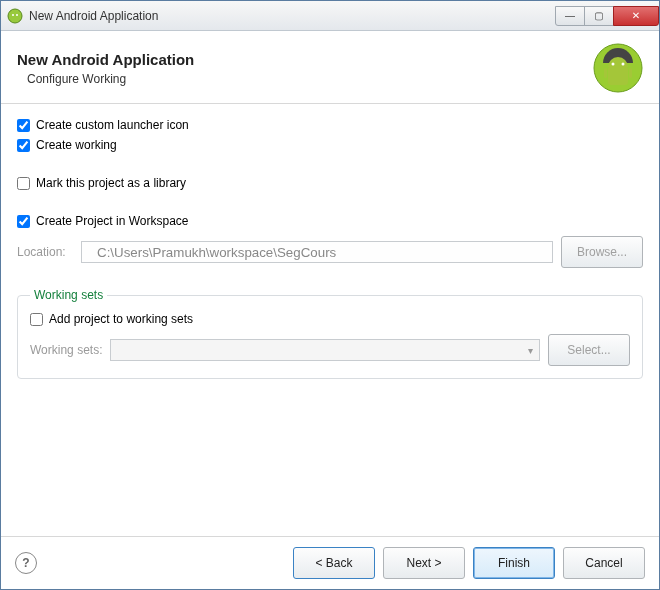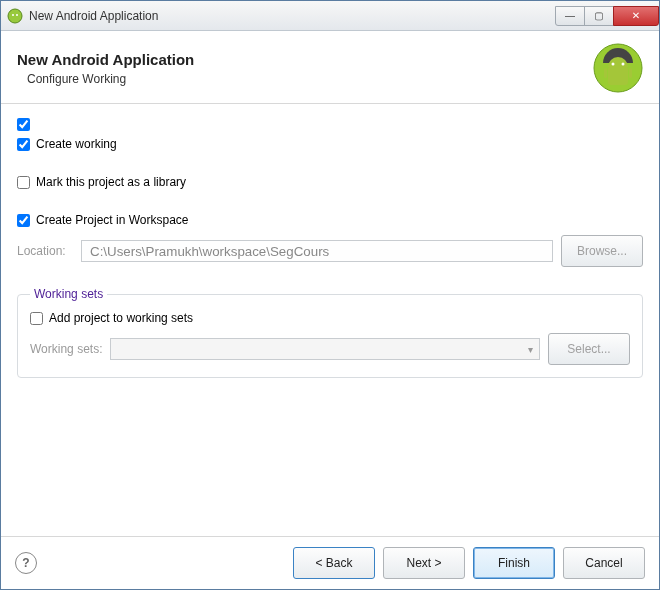--- a/index.html
+++ b/index.html
@@ -79,21 +79,21 @@
     .spacer-sm { height: 18px; }
     .field-row {
       display: flex; align-items: center; gap: 8px;
       margin: 8px 0 6px 0;
     }
     .field-label { width: 56px; color: #9a9a9a; }
     .field-input {
       flex: 1;
       height: 22px;
       border: 1px solid #c8ccd0;
-      padding: 2px 8px;
+      padding: 2px 15px;
       color: #888;
       background: #fff;
     }
     .field-input[disabled] { background: #fefefe; }
     .btn {
       height: 24px;
       padding: 15px 12px;
       border: 1px solid #b0b4b8;
       border-radius: 3px;
       background: linear-gradient(to bottom, #fdfdfd, #e8ecef);
@@ -102,21 +102,21 @@
       display: inline-flex; align-items: center; justify-content: center;
       min-width: 82px;
     }
     .btn[disabled] { color: #a0a0a0; }
     fieldset.group {
       border: 1px solid #d8dce0;
       border-radius: 4px;
       margin: 20px 0 0 0;
       padding: 10px 12px 12px 12px;
     }
-    fieldset.group legend { padding: 0 4px; color: #4c1d95; }
+    fieldset.group legend { padding: 0 4px; color: #15803d; }
     .ws-row {
       display: flex; align-items: center; gap: 8px; margin-top: 8px;
     }
     .ws-label { color: #9a9a9a; text-align: right; }
     .ws-select {
       flex: 1; height: 22px;
       border: 1px solid #c8ccd0;
       background: #f5f5f5;
       display: flex; align-items: center; justify-content: flex-end;
       padding: 0 6px; color: #888;
@@ -179,20 +179,21 @@
         <circle cx="30" cy="21" r="1.5" fill="#fff"></circle>
         <rect x="11" y="25" width="3" height="10" rx="1.5" fill="#a4c639"></rect>
         <rect x="36" y="25" width="3" height="10" rx="1.5" fill="#a4c639"></rect>
       </svg>
     </div>
   </div>
 
   <div class="content">
     <label class="chk-row">
       <input type="checkbox" id="chk-launcher" checked="" style="">
+      <span>Create custom launcher icon</span>
     </label>
     <label class="chk-row">
       <input type="checkbox" id="chk-activity" checked="" style="">
       <span>Create working</span>
     </label>
 
     <div class="spacer-sm"></div>
 
     <label class="chk-row">
       <input type="checkbox" id="chk-library" style="">

